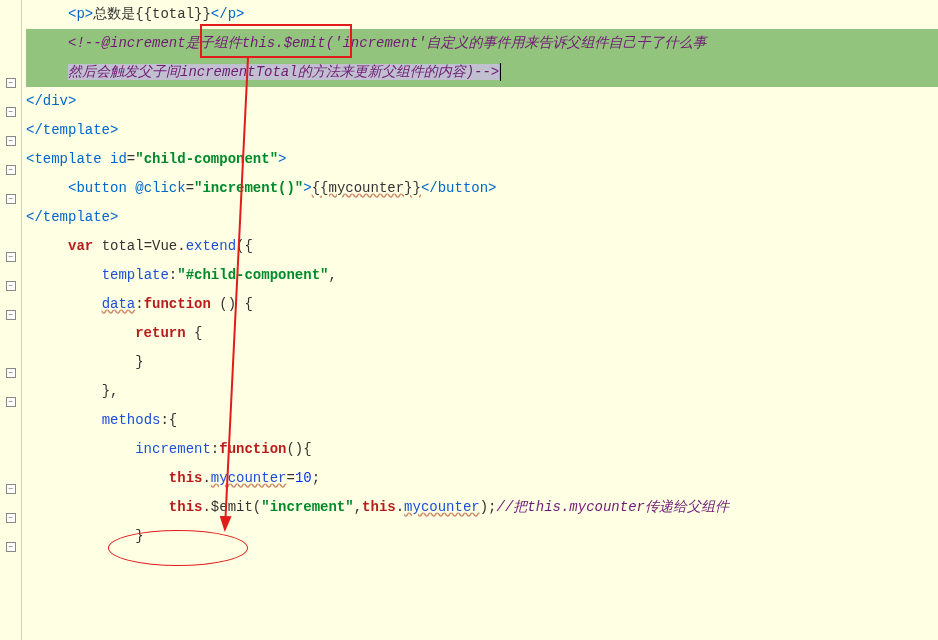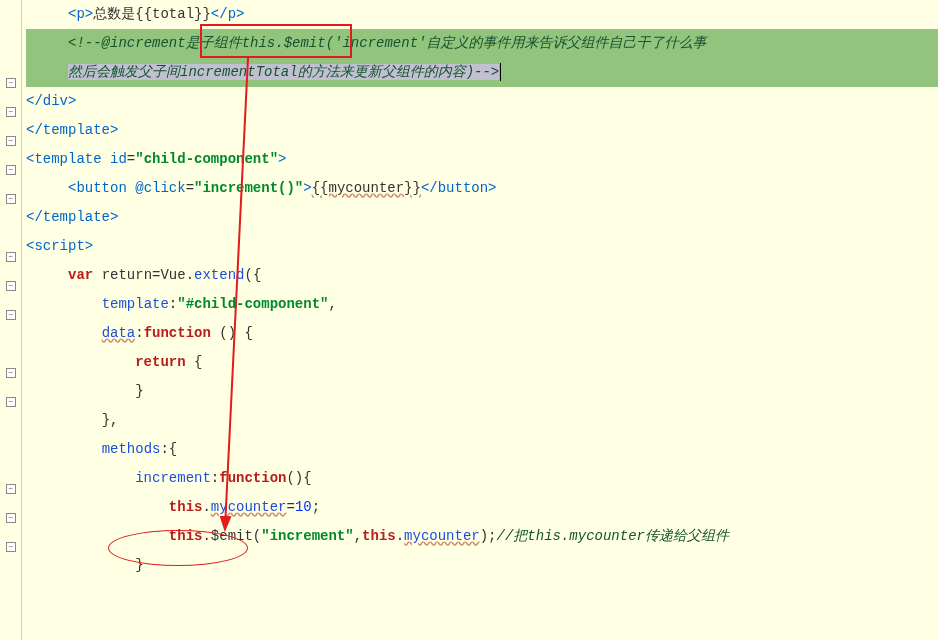--- a/index.html
+++ b/index.html
@@ -60,21 +60,21 @@
   vertical-align: middle;
   margin-left: 1px;
 }
 .tag { color: #0066cc; }
 .attr { color: #0066cc; }
 .attrv { color: #008a2c; font-weight: bold; }
 .kw { color: #b91c1c; font-weight: bold; }
 .prop { color: #1d4ed8; }
 .str { color: #008a2c; font-weight: bold; }
 .num { color: #0033ff; }
-.cmt { color: #14532d; font-style: italic; }
+.cmt { color: #701a75; font-style: italic; }
 .txt { color: #333; }
 .underline-wave {
   text-decoration: underline wavy #cc8866;
 }
 .red-box {
   position: absolute;
   left: 200px;
   top: 24px;
   width: 152px;
   height: 34px;
@@ -131,23 +131,22 @@
 <div class="line"><span class="tag">&lt;/div&gt;</span></div>
 
 <div class="line"><span class="tag">&lt;/template&gt;</span></div>
 
 <div class="line"><span class="tag">&lt;template</span><span class="attr"> id</span><span class="txt">=</span><span class="attrv">"child-component"</span><span class="tag">&gt;</span></div>
 
 <div class="line"><span class="txt">     </span><span class="tag">&lt;button</span><span class="attr"> @click</span><span class="txt">=</span><span class="attrv">"increment()"</span><span class="tag">&gt;</span><span class="txt underline-wave">{{mycounter}}</span><span class="tag">&lt;/button&gt;</span></div>
 
 <div class="line"><span class="tag">&lt;/template&gt;</span></div>
 
-<div class="line"><span class="tag">&lt;script&gt;</span></div>
 
-<div class="line"><span class="txt">     </span><span class="kw">var</span><span class="txt"> return=Vue.</span><span class="prop">extend</span><span class="txt">({</span></div>
+<div class="line"><span class="txt">     </span><span class="kw">var</span><span class="txt"> total=Vue.</span><span class="prop">extend</span><span class="txt">({</span></div>
 
 <div class="line"><span class="txt">         </span><span class="prop">template</span><span class="txt">:</span><span class="str">"#child-component"</span><span class="txt">,</span></div>
 
 <div class="line"><span class="txt">         </span><span class="prop underline-wave">data</span><span class="txt">:</span><span class="kw">function</span><span class="txt"> () {</span></div>
 
 <div class="line"><span class="txt">             </span><span class="kw">return</span><span class="txt"> {</span></div>
 
 
 <div class="line"><span class="txt">             </span><span class="txt">}</span></div>
 

